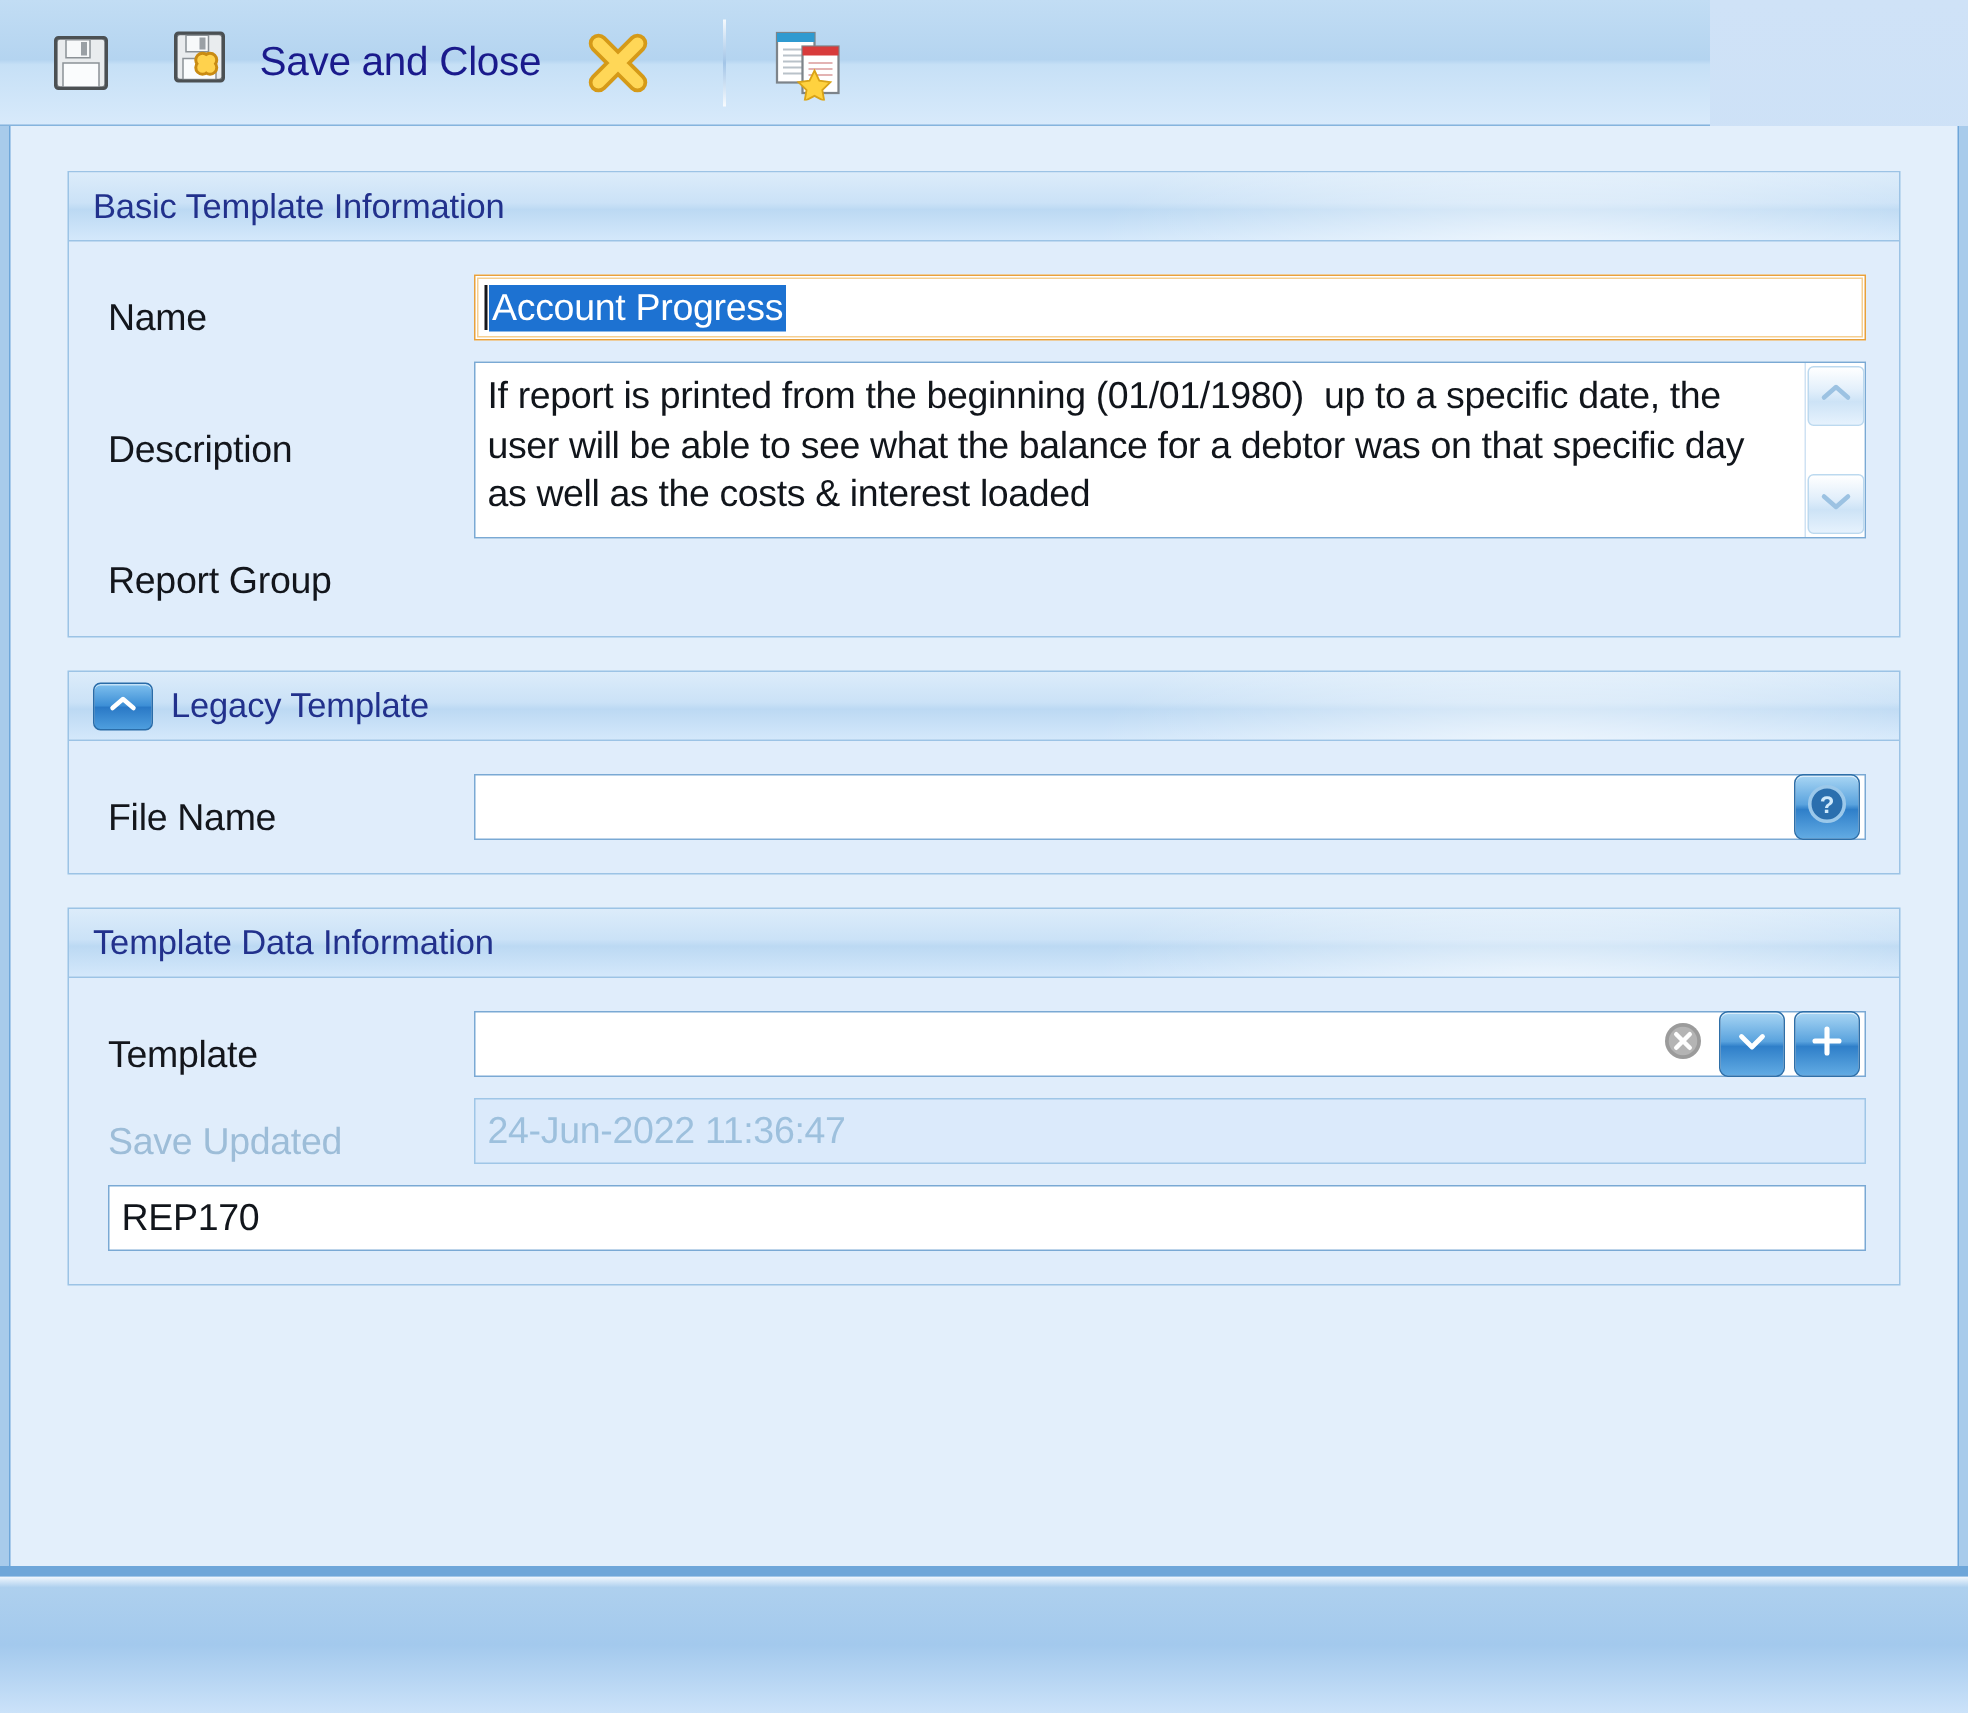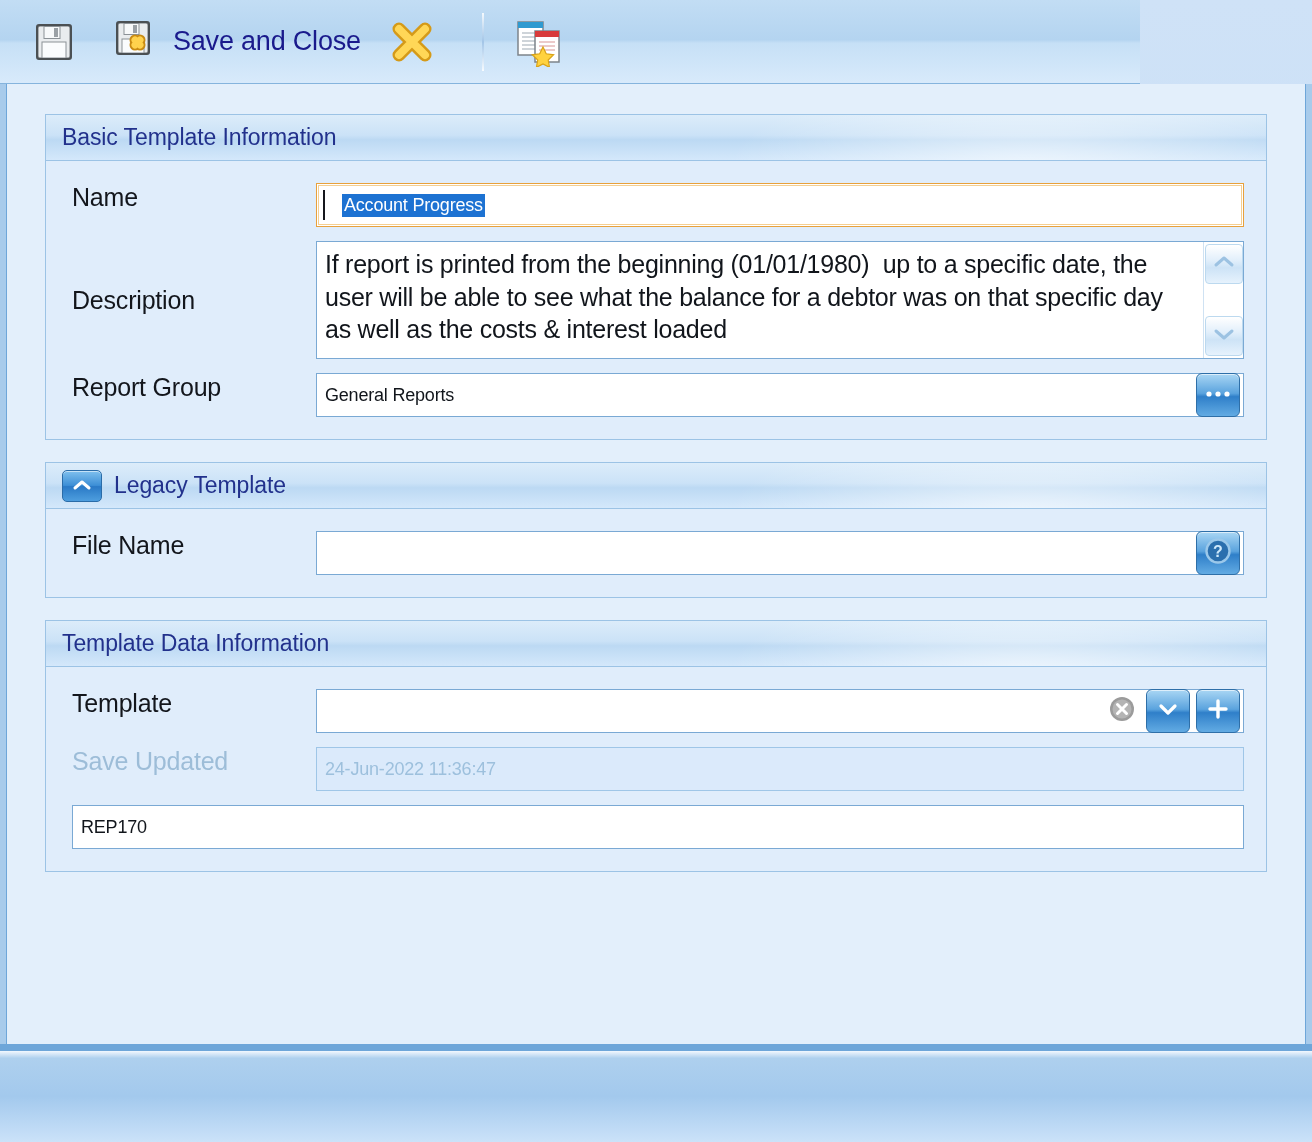--- a/index.html
+++ b/index.html
@@ -134,21 +134,21 @@
     align-items: center;
     justify-content: center;
     position: relative;
     z-index: 2;
     flex: none;
   }
 
   
   .row {
     display: flex;
-    align-items: flex-start;
+    align-items: flex-end;
     margin-bottom: 14px;
   }
   .row:last-child { margin-bottom: 0; }
 
   .lbl {
     width: 244px;
     flex: none;
     font-size: 25px;
     color: #13161c;
     letter-spacing: -0.2px;
@@ -164,25 +164,24 @@
 
   .tbox {
     flex: 1 1 auto;
     height: 44px;
     box-sizing: border-box;
     border: 1px solid #7aa9d4;
     background: #ffffff;
     display: flex;
     align-items: center;
     padding: 0 8px;
-    font-size: 18px;
+    font-size: 25px;
     color: #11151b;
     letter-spacing: -0.2px;
     overflow: hidden;
-    gap: 16px;
   }
   .tbox.focused {
     border: 1px solid #e8a13c;
     outline: 1px solid #f5cf91;
     outline-offset: -3px;
     padding-left: 6px;
   }
   .tbox.disabled {
     background: #dbeafb;
     border: 1px solid #9fc6e7;
@@ -425,36 +424,20 @@
                         </svg>
                     </span>
                   </div>
                 </div>
               </div>
             </div>
           </div>
 
           <div class="row">
             <span class="lbl">Report Group</span>
-            <div class="field-wrap">
-              <div class="tbox">
-                <span>General Reports</span>
-              </div>
-              <div class="inside-btns">
-                <div class="sq-btn">
-                  <span>
-                    <svg width="30" height="12" viewBox="0 0 30 12">
-                      <circle cx="6" cy="6" r="2.6" fill="#ffffff"></circle>
-                      <circle cx="15" cy="6" r="2.6" fill="#ffffff"></circle>
-                      <circle cx="24" cy="6" r="2.6" fill="#ffffff"></circle>
-                    </svg>
-                  </span>
-                </div>
-              </div>
-            </div>
           </div>
 
 
         </div>
       </div>
 
       <div class="group">
         <div class="group-header">
           <span class="collapse-btn">
             <span>

